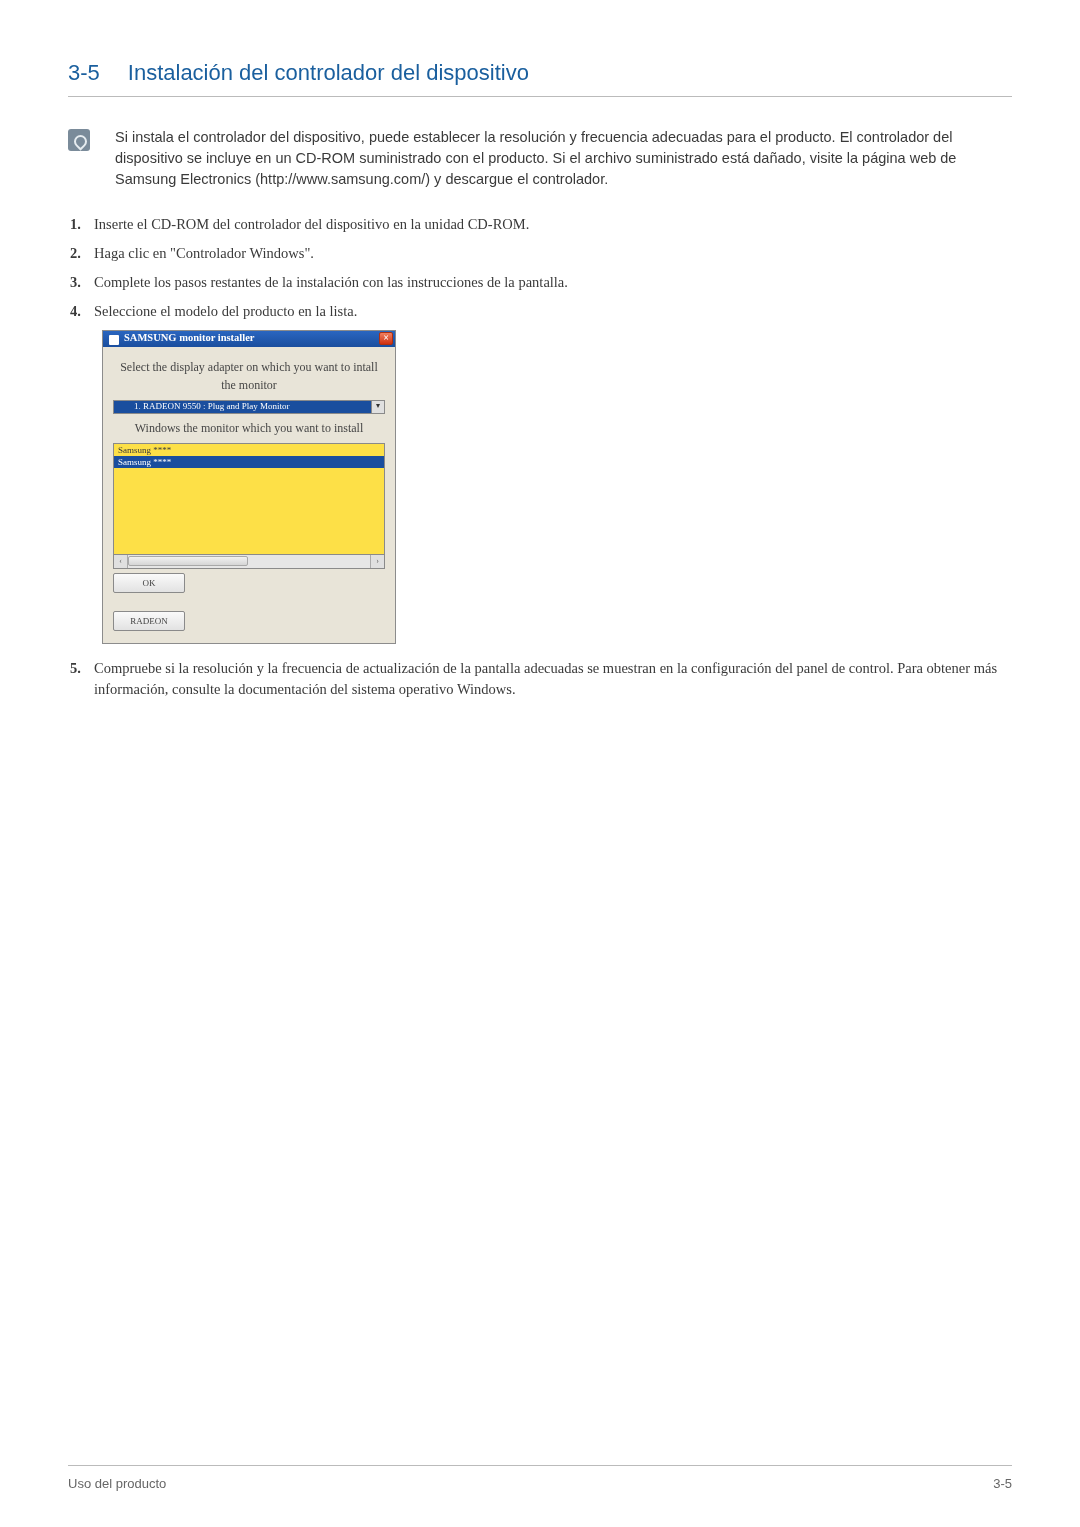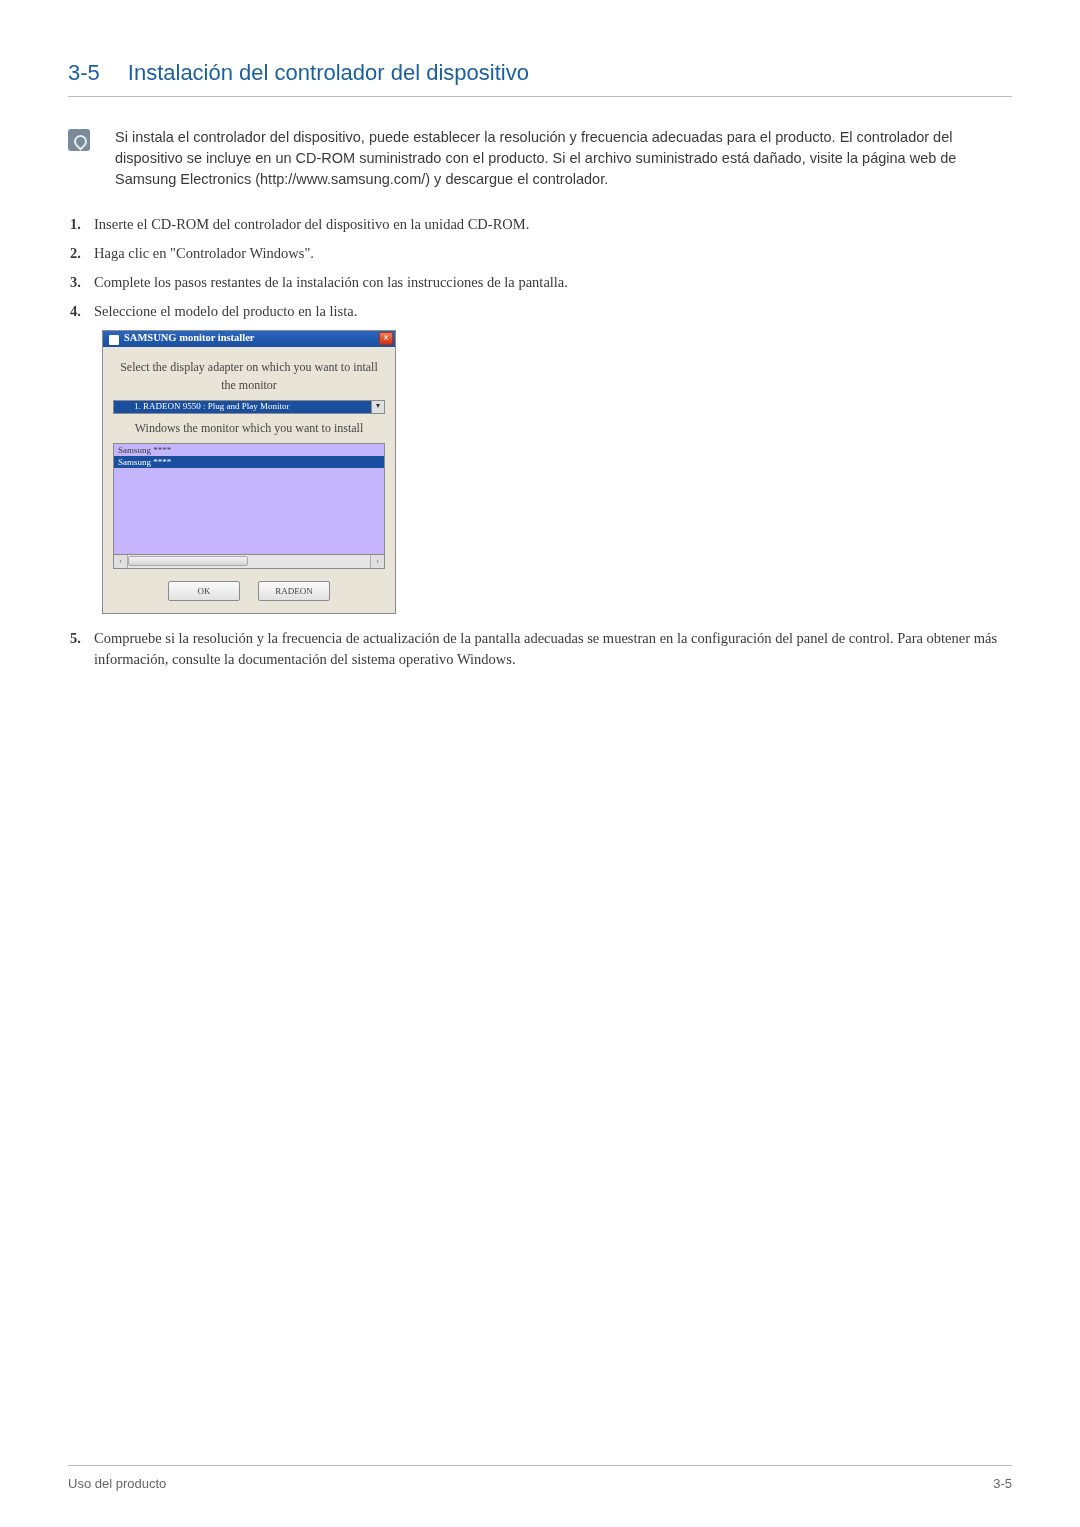--- a/index.html
+++ b/index.html
@@ -135,21 +135,21 @@
       width: 13px; height: 12px;
       background: #e0e0e0;
       border-left: 1px solid #8a8a8a;
       color: #333;
       text-align: center;
       line-height: 10px;
       font-size: 8px;
     }
     .monitor-list {
       border: 1px solid #8a8a8a;
-      background: #c4b5fd;
+      background: #fde047;
       height: 112px;
       margin-top: 4px;
       overflow: hidden;
     }
     .monitor-list .row {
       font-size: 9px;
       padding: 0 4px;
       line-height: 12px;
       height: 12px;
       white-space: nowrap;
@@ -179,23 +179,24 @@
     .hscroll .thumb {
       position: absolute;
       left: 0; top: 1px;
       width: 120px; height: 10px;
       background: linear-gradient(#f2f2f2, #d6d6d6);
       border: 1px solid #a8a8a8;
       border-radius: 2px;
     }
     .installer-buttons {
       display: flex;
-      justify-content: center;
+      justify-content: flex-start;
       gap: 18px;
-      margin-top: 12px;
+      margin-top: 4px;
+      flex-direction: column;
     }
     .installer-buttons .btn {
       width: 72px; height: 20px;
       border: 1px solid #8a8a8a;
       background: linear-gradient(#fafafa, #e2e2e2);
       font-size: 9px;
       text-align: center;
       line-height: 18px;
       border-radius: 2px;
       color: #444;

